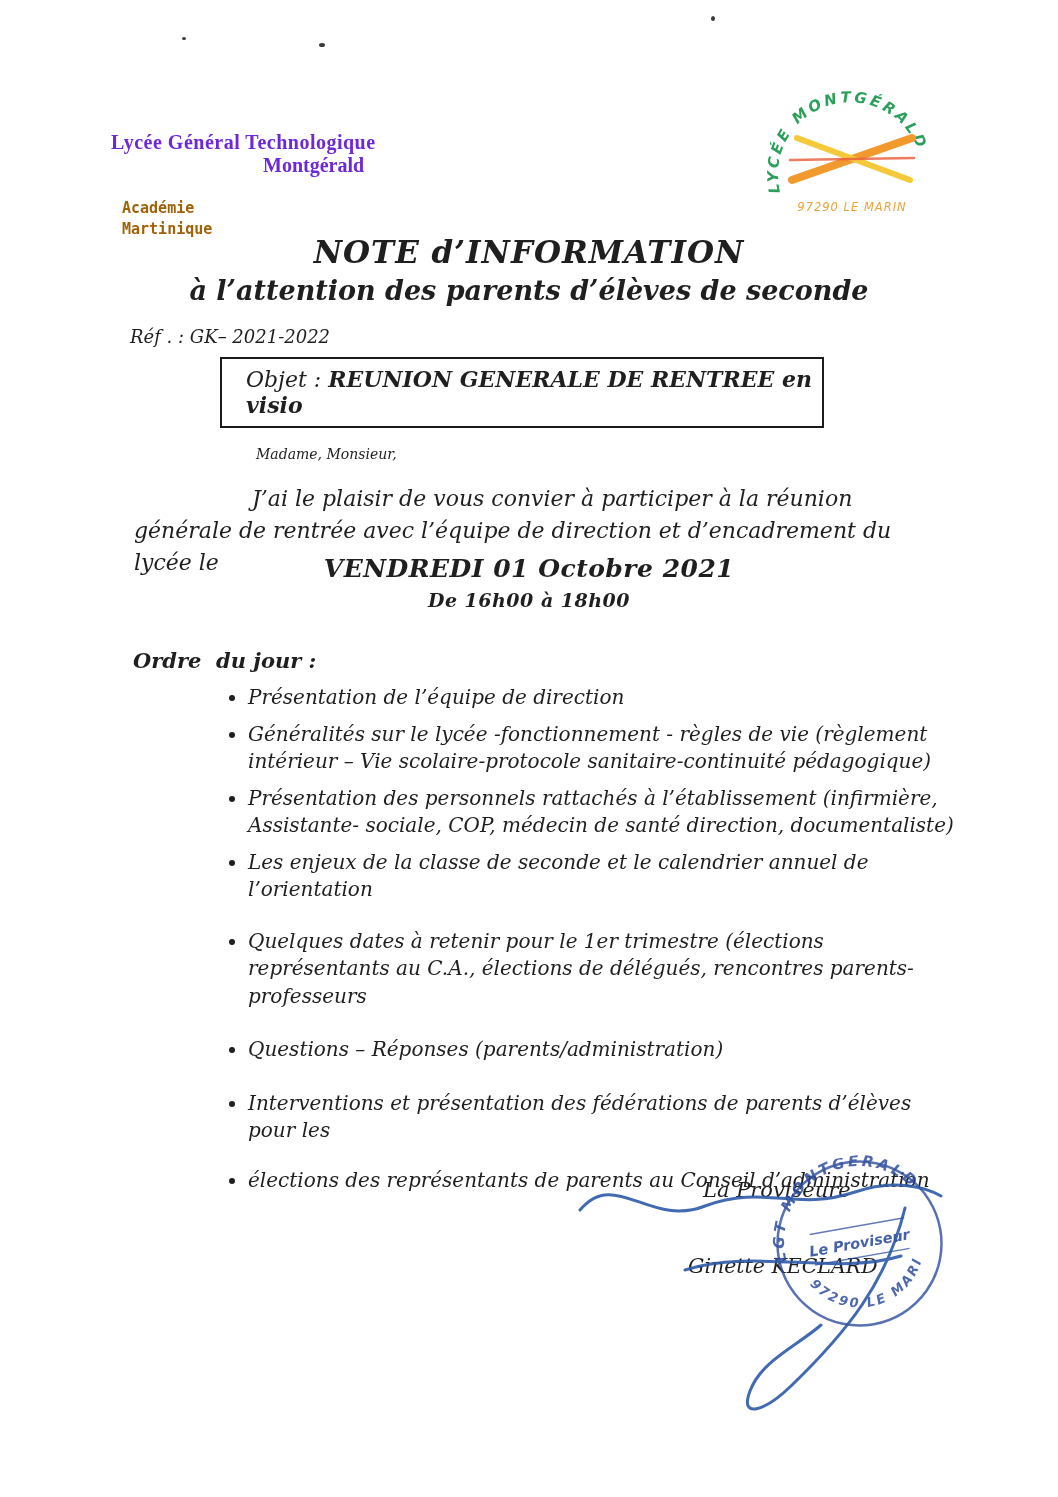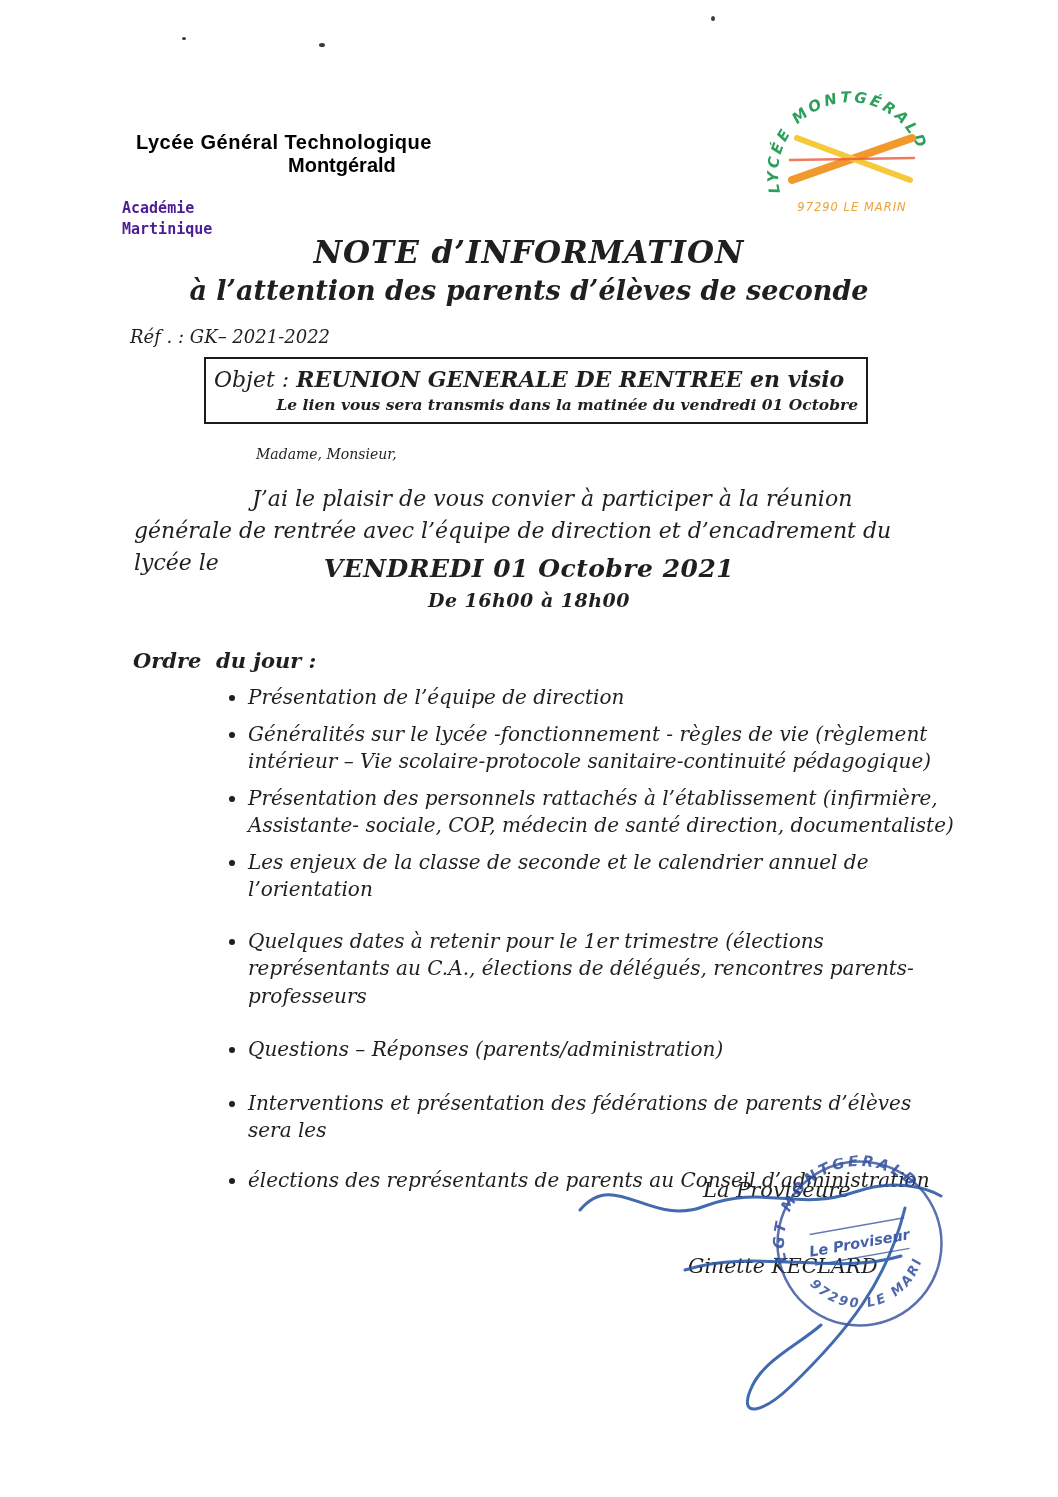--- a/index.html
+++ b/index.html
@@ -10,48 +10,48 @@
     height: 1497px;
     background: #ffffff;
     overflow: hidden;
     font-family: "DejaVu Serif", serif;
     font-style: italic;
     color: #1f1f1f;
   }
 
   
   .letterhead {
-    position: absolute; left: 136px; top: 131px;
-    font-family: Liberation Sans, sans-serif;
+    position: absolute; left: 111px; top: 131px;
+    font-family: Liberation Serif, serif;
     font-style: normal; font-weight: bold;
-    color: #000000;
+    color: #6d28d9;
   }
   .letterhead .lh1 { font-size: 20px; letter-spacing: 0.5px; }
   .letterhead .lh2 { font-size: 20px; margin-left: 152px; margin-top: 0; }
   .academy {
     position: absolute; left: 122px; top: 198px;
     font-family: "DejaVu Sans Mono", monospace;
     font-style: normal; font-weight: bold;
-    color: #4c1d95; font-size: 15px; line-height: 21px;
+    color: #a16207; font-size: 15px; line-height: 21px;
   }
 
   
   .logo { position: absolute; left: 752px; top: 86px; width: 200px; height: 135px; }
 
   
   .title { position: absolute; left: 0; top: 234px; width: 100%; text-align: center; font-weight: bold; }
   .title .t1 { font-size: 31px; letter-spacing: 1px; }
   .title .t2 { font-size: 27px; margin-top: 5px; }
 
   .ref { position: absolute; left: 130px; top: 326px; font-size: 18px; }
 
   
   .objet {
-    position: absolute; left: 204px; top: 357px; width: 664px;
-    border: 2px solid #1b1b1b; padding: 7px 8px 8px 8px;
+    position: absolute; left: 220px; top: 357px; width: 604px;
+    border: 2px solid #1b1b1b; padding: 7px 8px 8px 24px;
   }
   .objet .o1 { font-size: 22px; }
   .objet .o1 .obj-title { font-weight: bold; }
   .objet .o2 { font-size: 15.5px; font-weight: bold; text-align: right; margin-top: 3px; }
 
   .salutation { position: absolute; left: 256px; top: 446px; font-size: 14px; }
 
   .intro {
     position: absolute; left: 134px; top: 483px; width: 820px;
     font-size: 22px; line-height: 32px; text-indent: 118px; margin: 0;
@@ -128,41 +128,40 @@
     <div class="t1">NOTE d’INFORMATION</div>
     <div class="t2">à l’attention des parents d’élèves de seconde</div>
   </div>
 
   <div class="ref">Réf . : GK– 2021-2022</div>
 
   <div class="objet">
     <div class="o1">
       <span class="obj-label">Objet : </span><span class="obj-title">REUNION GENERALE DE RENTREE en visio</span>
     </div>
-    <div class="o2">Le lien vous sera transmis dans la matinée du vendredi 01 Octobre</div>
   </div>
 
   <div class="salutation">Madame, Monsieur,</div>
 
   <p class="intro">J’ai le plaisir de vous convier à participer à la réunion générale de rentrée avec l’équipe de direction et d’encadrement du lycée le</p>
 
   <div class="event">
     <div class="e1">VENDREDI 01 Octobre 2021</div>
     <div class="e2">De 16h00 à 18h00</div>
   </div>
 
   <div class="agenda-heading">Ordre  du jour :</div>
   <ul class="agenda">
     <li>Présentation de l’équipe de direction</li>
     <li>Généralités sur le lycée  -fonctionnement - règles de vie (règlement intérieur – Vie scolaire-protocole sanitaire-continuité pédagogique)</li>
     <li>Présentation des personnels rattachés à l’établissement (infirmière, Assistante- sociale, COP, médecin de santé direction, documentaliste)</li>
     <li>Les enjeux de la classe de seconde et le calendrier annuel de l’orientation</li>
     <li>Quelques dates à retenir pour le 1er trimestre (élections représentants au C.A., élections de délégués, rencontres parents-professeurs</li>
     <li>Questions – Réponses (parents/administration)</li>
-    <li>Interventions et présentation des fédérations de parents d’élèves sera les</li>
+    <li>Interventions et présentation des fédérations de parents d’élèves pour les</li>
     <li>élections des représentants de parents au Conseil d’administration</li>
   </ul>
 
 
   <div class="role">La Proviseure</div>
   <div class="signer-name">Ginette KECLARD</div>
 
   <svg class="stamp" viewBox="0 0 175 175">
     <defs>
       <path id="stampTop" d="M 14,100 A 75,75 0 1 1 161,100"></path>

